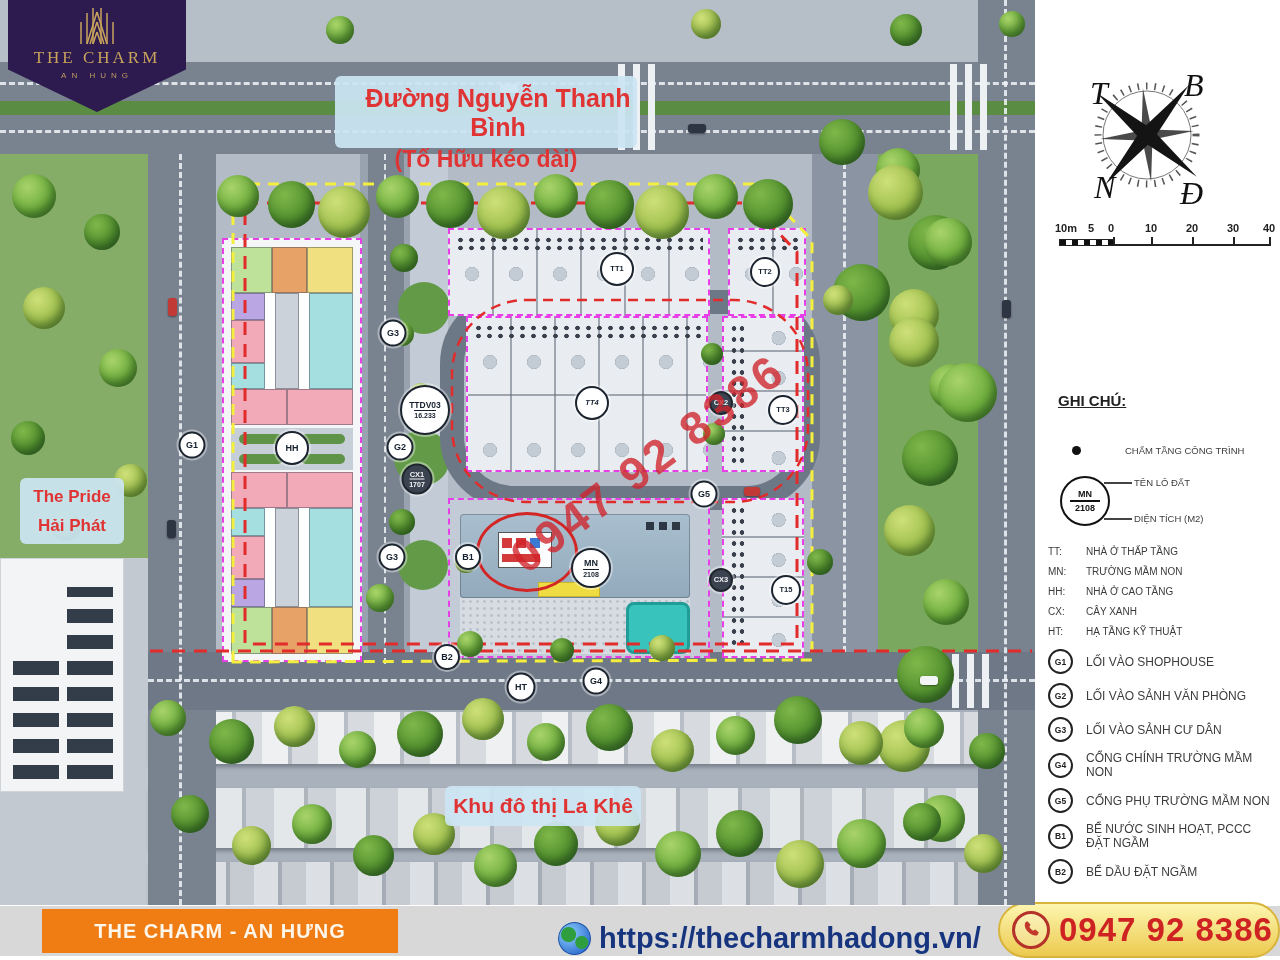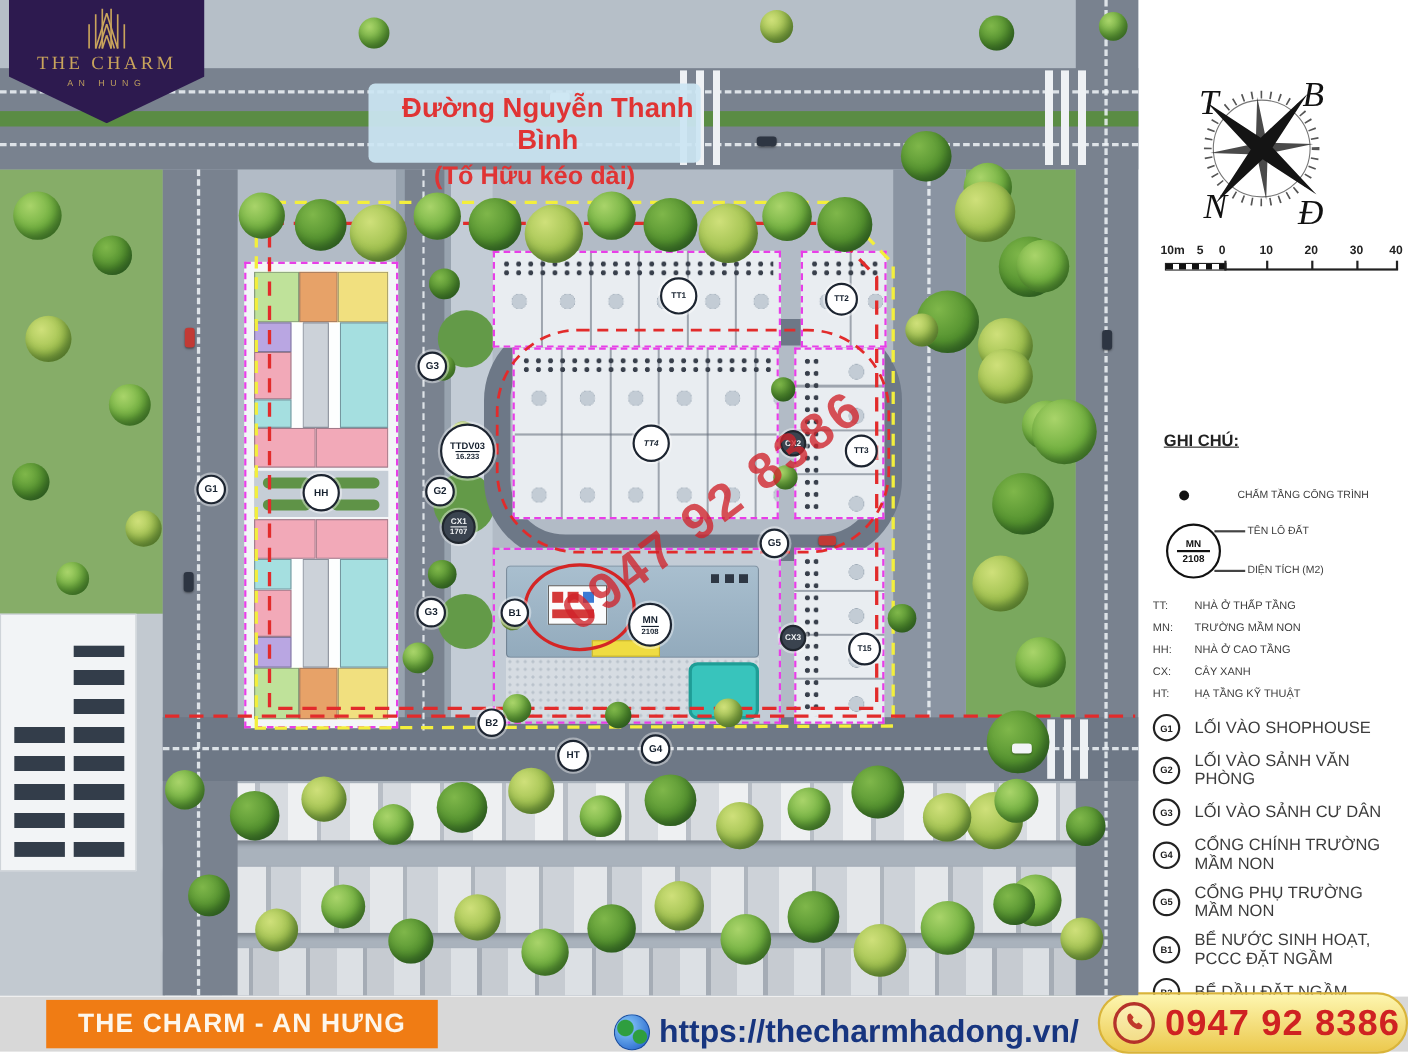--- a/index.html
+++ b/index.html
@@ -131,25 +131,25 @@
          display:flex;flex-direction:column;align-items:center;justify-content:center;font-size:9px;font-weight:bold;color:#111;line-height:1.15;background:#fff;}
   .lot-c .bar{width:30px;height:1.5px;background:#111;margin:1px 0;}
   .lot-lbl{position:absolute;left:86px;font-size:9.5px;}
   .lot-line{position:absolute;height:1.5px;background:#444;}
   .arow{display:flex;margin-bottom:9px;}
   .acode{width:38px;font-size:10px;flex:none;}
   .alabel{font-size:10px;}
   .grow{display:flex;align-items:center;margin-bottom:9px;}
   .gcirc{width:21px;height:21px;border:2px solid #222;border-radius:50%;font-size:8.5px;font-weight:bold;
          display:flex;align-items:center;justify-content:center;margin-right:13px;color:#222;background:#fff;flex:none;}
-  .glabel{font-size:15px;}
+  .glabel{font-size:12px;}
   
   .footer{position:absolute;left:0;top:906px;width:1280px;height:50px;background:#d8d8d8;}
   .f-orange{position:absolute;left:42px;top:3px;width:356px;height:44px;background:#f07c14;
-            color:#fdf6ea;font-size:24px;font-weight:bold;text-align:center;line-height:44px;letter-spacing:1px;}
+            color:#fdf6ea;font-size:20px;font-weight:bold;text-align:center;line-height:44px;letter-spacing:1px;}
   .f-url{position:absolute;left:558px;top:16px;height:50px;display:flex;align-items:flex-start;gap:8px;}
   .globe{width:33px;height:33px;border-radius:50%;flex:none;
          background:radial-gradient(circle at 32% 38%,#2f9e3f 7px,transparent 8px),
                     radial-gradient(circle at 72% 62%,#2f9e3f 6px,transparent 7px),
                     radial-gradient(circle at 35% 35%,#8fd0ff,#2f6fd0 75%);
          box-shadow:inset 0 0 0 1px #1d4c9a;}
   .f-url span{color:#17357f;font-size:29px;font-weight:bold;}
   .f-pill{position:absolute;left:998px;top:-4px;width:282px;height:56px;border-radius:28px;
           background:linear-gradient(180deg,#fdf6b0,#ecc94e);border:2px solid #d9b43a;box-sizing:border-box;
           display:flex;align-items:center;gap:9px;padding-left:12px;}
@@ -275,20 +275,25 @@
       <path d="M233,662 L233,184 L758,184 L812,240 L812,660 Z" fill="none" stroke="#f3ef3c" stroke-width="3" stroke-dasharray="11 8"></path>
       <path d="M245,203 L750,203 L797,252 L797,644 L245,644 Z" fill="none" stroke="#e22b2b" stroke-width="3" stroke-dasharray="13 9"></path>
       <rect x="452" y="300" width="356" height="202" rx="74" fill="none" stroke="#e22b2b" stroke-width="2.5" stroke-dasharray="10 7"></rect>
       <line x1="150" y1="651" x2="1032" y2="651" stroke="#e22b2b" stroke-width="3" stroke-dasharray="13 9"></line>
     </svg>
 
     <div class="abs maplabel sign">
       <div class="l1">Đường Nguyễn Thanh Bình</div>
       <div class="l2">(Tố Hữu kéo dài)</div>
     </div>
+    <div class="abs maplabel pride">
+      <div>The Pride</div>
+      <div>Hải Phát</div>
+    </div>
+    <div class="abs maplabel lakhe">Khu đô thị La Khê</div>
     <div class="wm">0947 92 8386</div>
   <div class="tree t0" style="left: 217px; top: 175px; width: 42px; height: 42px;"></div>
       <div class="tree t1" style="left: 267.5px; top: 180.5px; width: 47px; height: 47px;"></div>
       <div class="tree t2" style="left: 318px; top: 186px; width: 52px; height: 52px;"></div>
       <div class="tree t0" style="left: 375.5px; top: 174.5px; width: 43px; height: 43px;"></div>
       <div class="tree t1" style="left: 426px; top: 180px; width: 48px; height: 48px;"></div>
       <div class="tree t2" style="left: 476.5px; top: 185.5px; width: 53px; height: 53px;"></div>
       <div class="tree t0" style="left: 534px; top: 174px; width: 44px; height: 44px;"></div>
       <div class="tree t1" style="left: 584.5px; top: 179.5px; width: 49px; height: 49px;"></div>
       <div class="tree t2" style="left: 635px; top: 185px; width: 54px; height: 54px;"></div>

